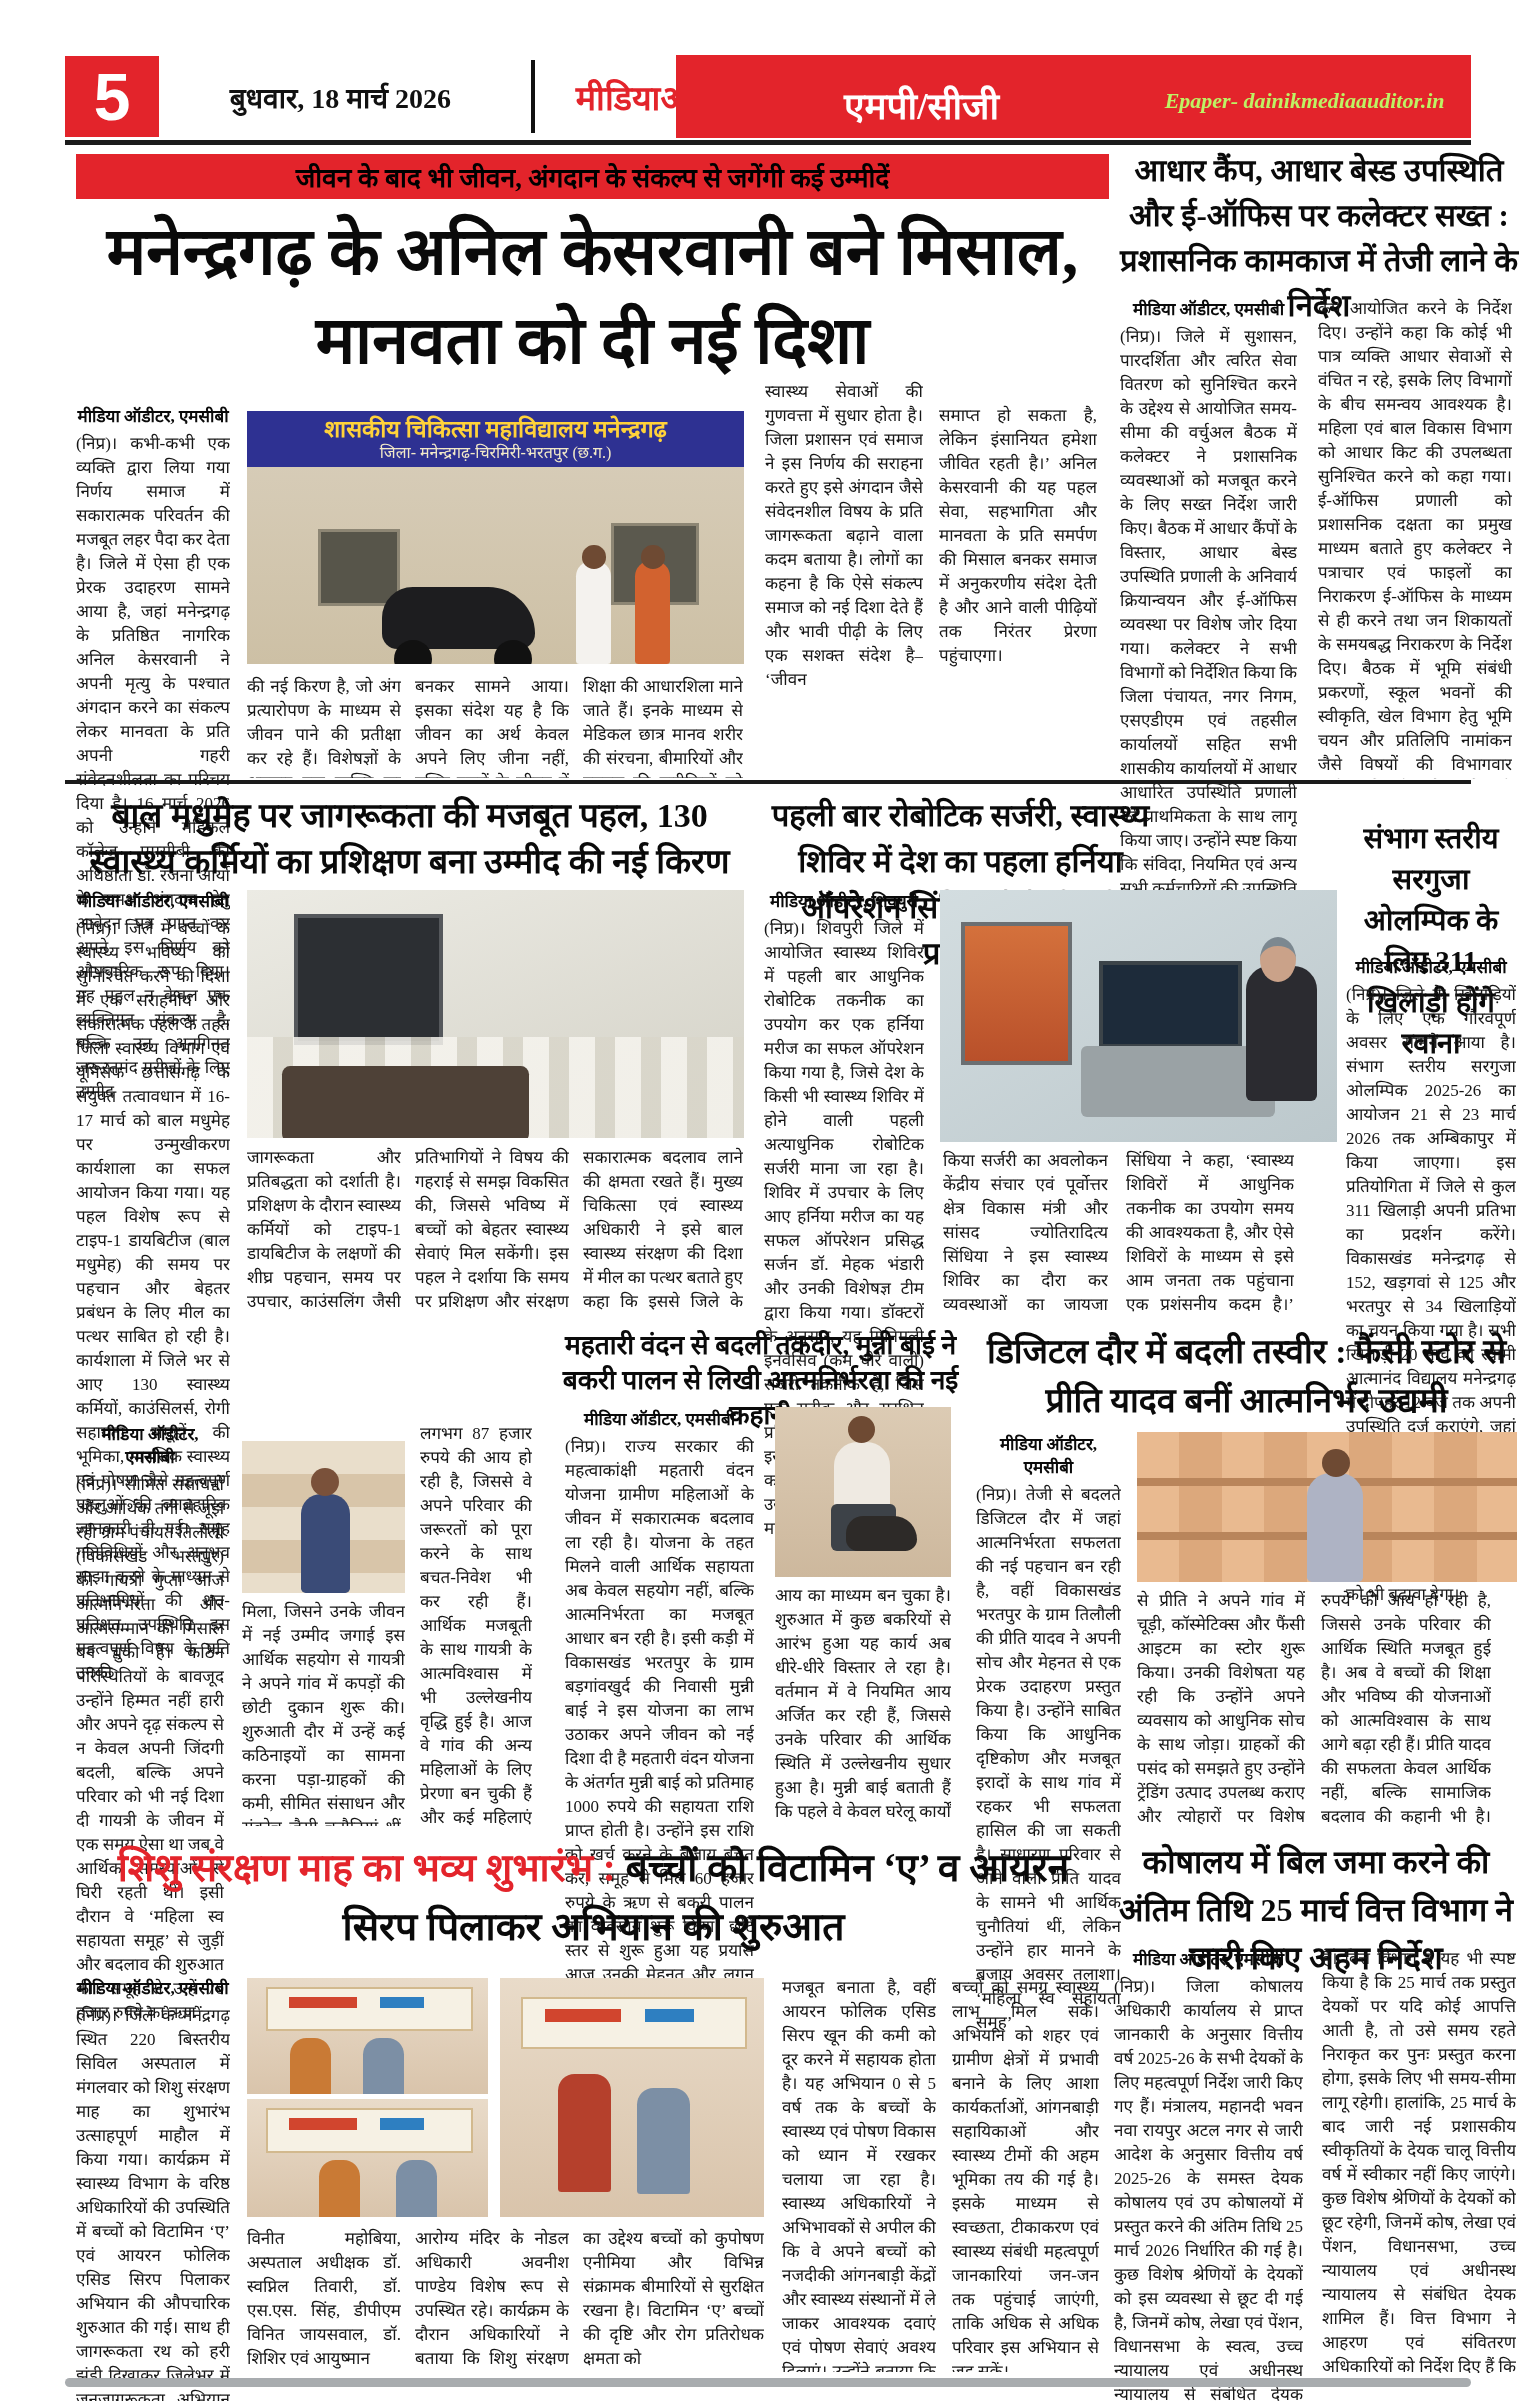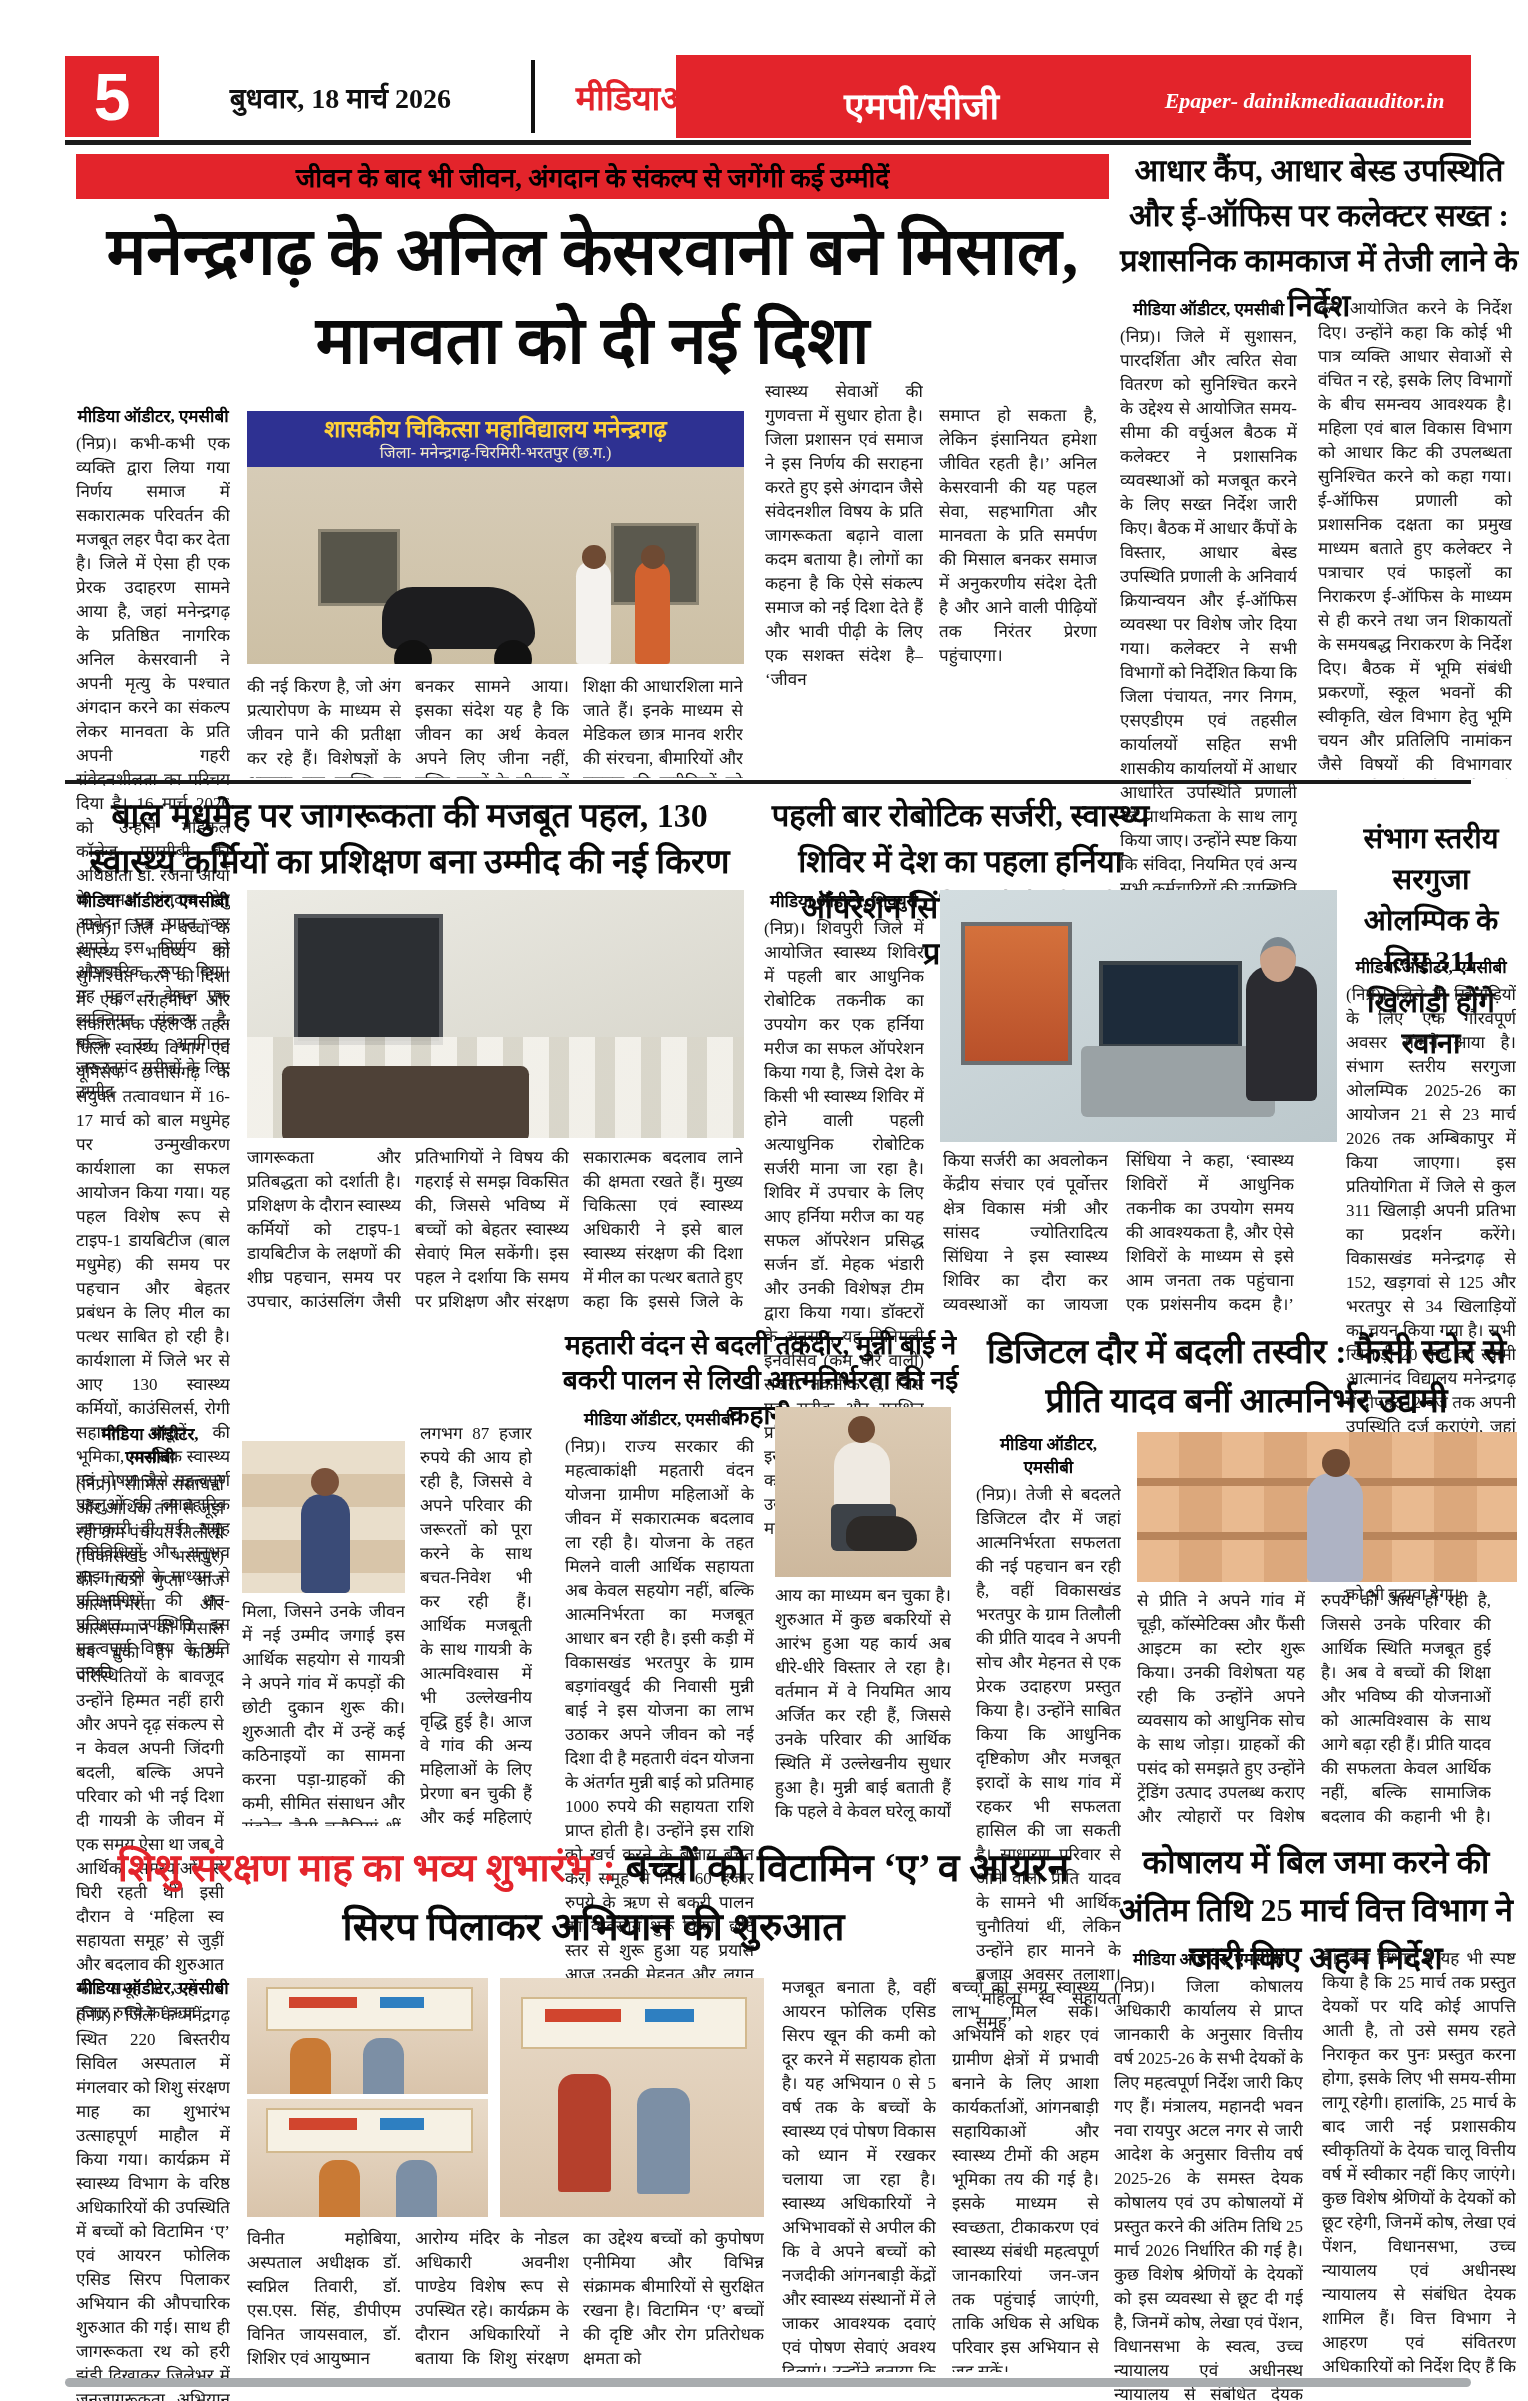--- a/index.html
+++ b/index.html
@@ -18,21 +18,21 @@
               color:#fff;font-size:66px;font-weight:700;font-family:"Liberation Sans",sans-serif;}
   #hdr-date{left:170px;top:56px;width:341px;height:81px;display:flex;align-items:center;justify-content:center;
             font-size:28px;font-weight:700;}
   #hdr-vline{left:531px;top:60px;width:3.5px;height:73px;background:#111;}
   #hdr-masthead{left:550px;top:56px;width:229px;height:81px;display:flex;align-items:center;justify-content:center;
                 color:#e3242b;font-size:34px;font-weight:700;}
   #hdr-banner{left:676px;top:55px;width:795px;height:83px;}
   #hdr-section{position:absolute;left:168px;top:8px;height:83px;display:flex;align-items:center;
                color:#fff;font-size:37px;font-weight:700;}
   #hdr-epaper{position:absolute;right:26.4px;top:0;height:91px;display:flex;align-items:center;
-              color:#ffffff;font-size:22px;font-weight:700;font-style:italic;font-family:Liberation Serif, serif;}
+              color:#bef264;font-size:22px;font-weight:700;font-style:italic;font-family:Liberation Serif, serif;}
   #hdr-rule{left:65px;top:140px;width:1406px;height:4.7px;}
 
   
   #kicker{left:76px;top:154px;width:1033px;height:45px;display:flex;align-items:center;justify-content:center;
           color:#000000;font-size:26.4px;font-weight:700;}
   #main-hl{left:76px;top:207px;width:1033px;height:183px;font-size:66px;line-height:89px;}
 
   
   #lead-col1{left:76px;top:404px;width:154px;height:376px;}
   #lead-photo{left:247px;top:411px;width:497px;height:253px;background:linear-gradient(#d9cfbc,#cdc0a5);}

